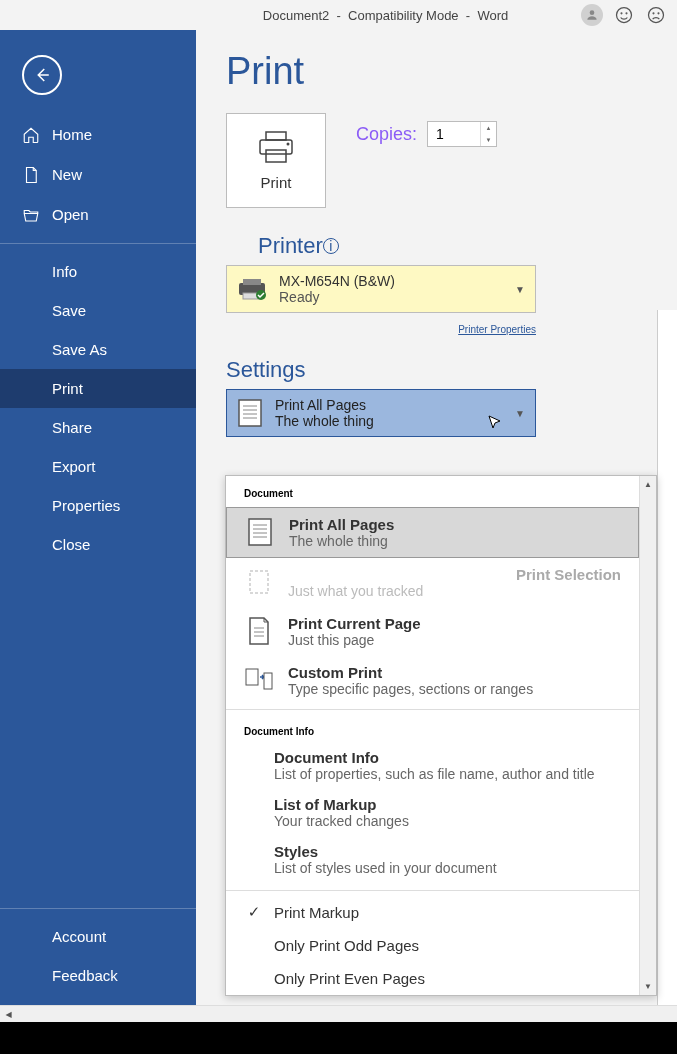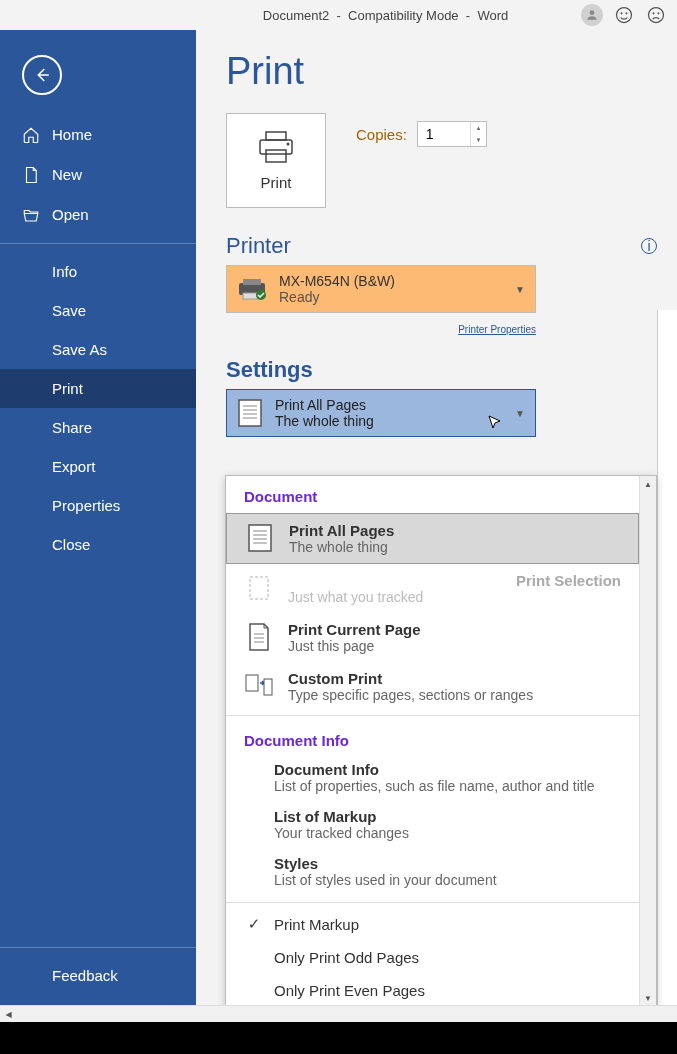--- a/index.html
+++ b/index.html
@@ -26,52 +26,52 @@
 .nav-bottom { padding-bottom:20px; }
 
 .content { flex:1; background:#f3f3f3; padding:20px 20px 0 30px; position:relative; overflow:hidden; }
 .page-title { font-size:38px; font-weight:300; color:#2b579a; margin-bottom:20px; }
 
 .print-row { display:flex; align-items:flex-start; gap:30px; margin-bottom:25px; }
 .print-btn { width:100px; height:95px; border:1px solid #bcbcbc; background:#fff; display:flex; flex-direction:column; align-items:center; justify-content:center; gap:10px; cursor:pointer; }
 .print-btn svg { width:40px; height:34px; }
 .print-btn span { font-size:15px; color:#333; }
 .copies-row { display:flex; align-items:center; gap:10px; margin-top:8px; }
-.copies-label { font-size:15px; color:#a16207; }
+.copies-label { font-size:18px; color:#8b5cf6; }
 .copies-input { width:70px; height:26px; border:1px solid #bcbcbc; background:#fff; display:flex; align-items:center; padding:0 8px; position:relative; }
 .copies-input span { font-size:14px; }
 .copies-spinner { position:absolute; right:0; top:0; bottom:0; width:16px; display:flex; flex-direction:column; border-left:1px solid #ddd; }
 .copies-spinner div { flex:1; display:flex; align-items:center; justify-content:center; font-size:6px; color:#666; cursor:pointer;}
 
-.section-header { display:flex; align-items:center; justify-content:space-between; }
+.section-header { display:flex; align-items:center; justify-content:flex-start;margin-left:32px; }
 .section-title { font-size:22px; color:#2b579a; font-weight:400; margin-bottom:6px; }
 .info-icon { color:#2b579a; font-size:14px; border:1.5px solid #2b579a; border-radius:50%; width:16px; height:16px; display:flex; align-items:center; justify-content:center; margin-bottom:6px; }
 
-.printer-select { border:1px solid #bcbcbc; background:#fdba74; height:48px; display:flex; align-items:center; padding:0 10px; gap:12px; cursor:pointer; margin-bottom:6px; max-width:310px; }
+.printer-select { border:1px solid #bcbcbc; background:#fef9c3; height:48px; display:flex; align-items:center; padding:0 10px; gap:12px; cursor:pointer; margin-bottom:6px; max-width:310px; }
 .printer-icon { width:30px; height:24px; position:relative; }
 .printer-text { flex:1; }
 .printer-name { font-size:14px; color:#333; }
 .printer-status { font-size:14px; color:#555; }
 .dropdown-arrow { color:#555; font-size:10px; }
 .printer-props { text-align:right; max-width:310px; }
 .printer-props a { color:#2b579a; text-decoration:underline; font-size:10px; cursor:pointer;text-align:center; }
 
-.settings-title { font-size:22px; color:#2b579a; font-weight:700; margin-top:20px; margin-bottom:6px; }
+.settings-title { font-size:22px; color:#2b579a; font-weight:400; margin-top:20px; margin-bottom:6px; }
 .settings-select { border:1px solid #2b579a; background:#9bb7de; height:48px; display:flex; align-items:center; padding:0 10px; gap:12px; cursor:pointer; max-width:310px; position:relative; }
 .settings-select .doc-icon { width:26px; height:30px; }
 .settings-text { flex:1; }
 .settings-label { font-size:14px; color:#222; }
 .settings-sub { font-size:14px; color:#222; }
 .cursor-icon { position:absolute; right:32px; bottom:6px; width:16px; height:16px; }
 
 .dropdown-panel { position:absolute; left:225px; top:475px; right:20px; background:#fff; border:1px solid #bcbcbc; box-shadow:0 2px 8px rgba(0,0,0,0.2); }
 .dropdown-scroll { position:absolute; right:0; top:0; bottom:0; width:17px; background:#f0f0f0; border-left:1px solid #ddd; }
 .dropdown-scroll .sbtn { height:17px; display:flex; align-items:center; justify-content:center; font-size:8px; color:#555; }
 .dropdown-inner { padding-right:17px; }
-.dp-heading { font-weight:600; font-size:15px; padding:12px 12px 8px 18px; color:#6d28d9; }
+.dp-heading { font-weight:600; font-size:10px; padding:12px 12px 8px 18px; color:#000000; }
 .dp-item { display:flex; align-items:flex-start; padding:8px 18px; gap:14px; cursor:pointer; }
 .dp-item.selected { background:#d8d8d8; border:1px solid #999; margin:0; }
 .dp-item .opt-icon { width:30px; height:32px; flex-shrink:0; display:flex; align-items:center; justify-content:center; }
 .dp-item .opt-text { flex:1; }
 .dp-item .opt-title { font-size:15px; font-weight:600; color:#333; }
 .dp-item.disabled .opt-title { color:#aaa;text-align:right; }
 .dp-item .opt-sub { font-size:14px; color:#666; }
 .dp-item.disabled .opt-sub { color:#bbb; }
 .dp-divider { height:1px; background:#ddd; margin:4px 0; }
 .dp-info-item { padding:4px 18px 10px 48px; cursor:pointer; }
@@ -152,20 +152,21 @@
     <div class="nav-sub">Save</div>
     <div class="nav-sub">Save As</div>
     <div class="nav-sub active">Print</div>
     <div class="nav-sub">Share</div>
     <div class="nav-sub">Export</div>
     <div class="nav-sub">Properties</div>
     <div class="nav-sub">Close</div>
     <div class="nav-spacer"></div>
     <div class="nav-divider"></div>
     <div class="nav-bottom">
+      <div class="nav-sub">Account</div>
       <div class="nav-sub">Feedback</div>
       <div class="nav-sub">Options</div>
     </div>
   </div>
 
   <div class="content">
     <div class="page-title">Print</div>
 
     <div class="print-row">
       <div class="print-btn">

